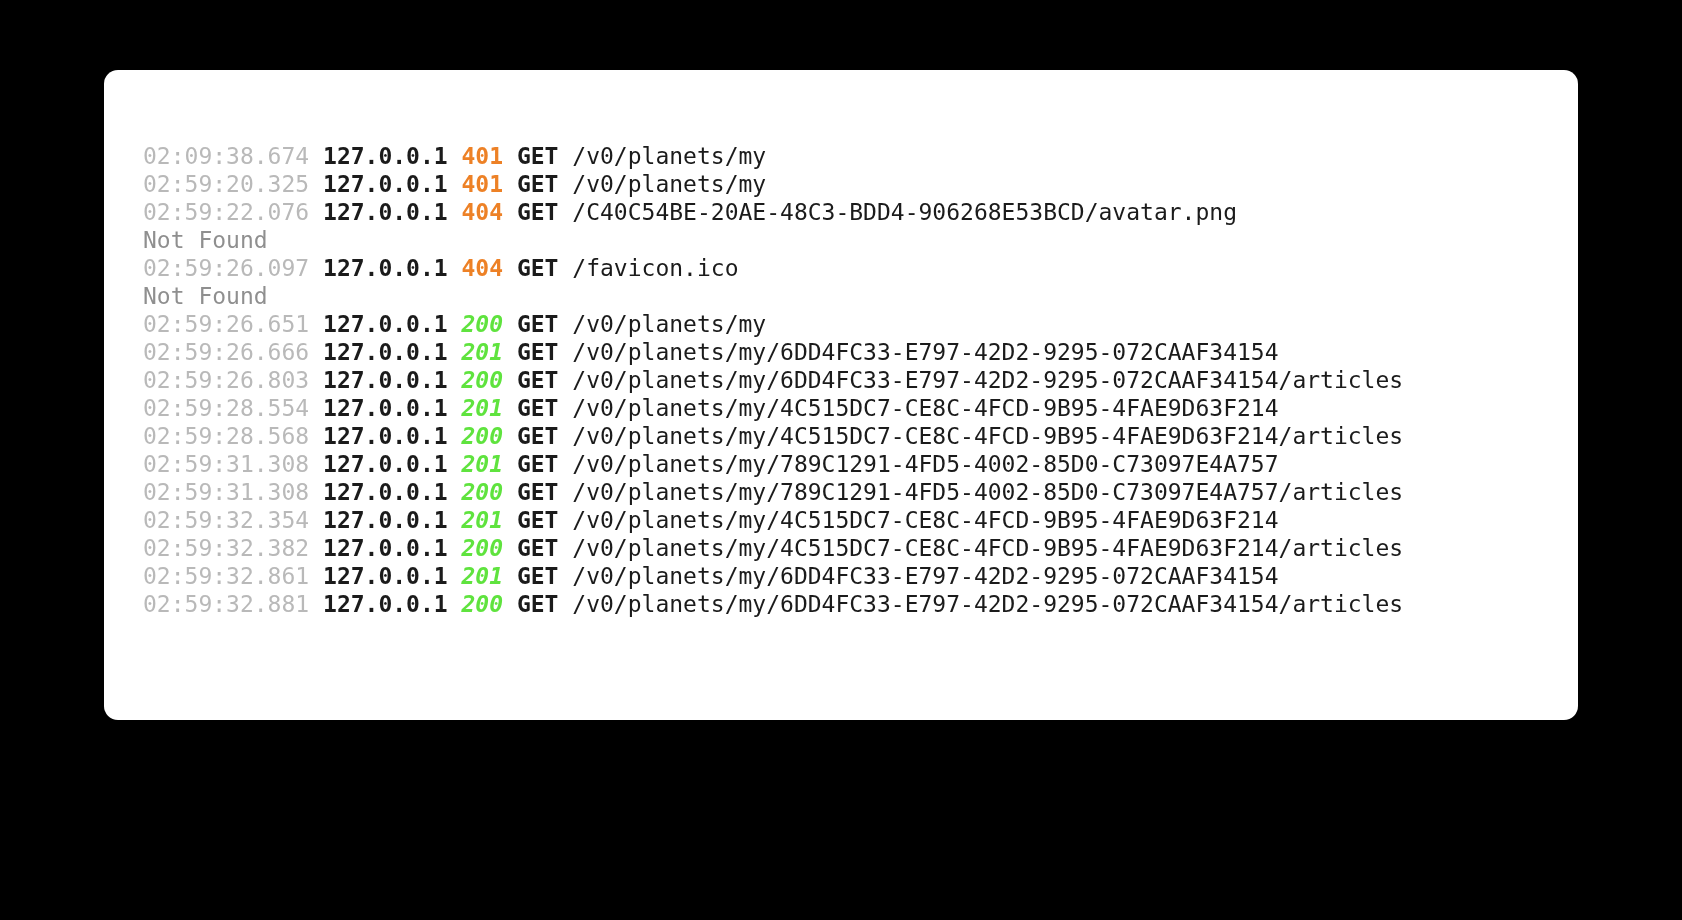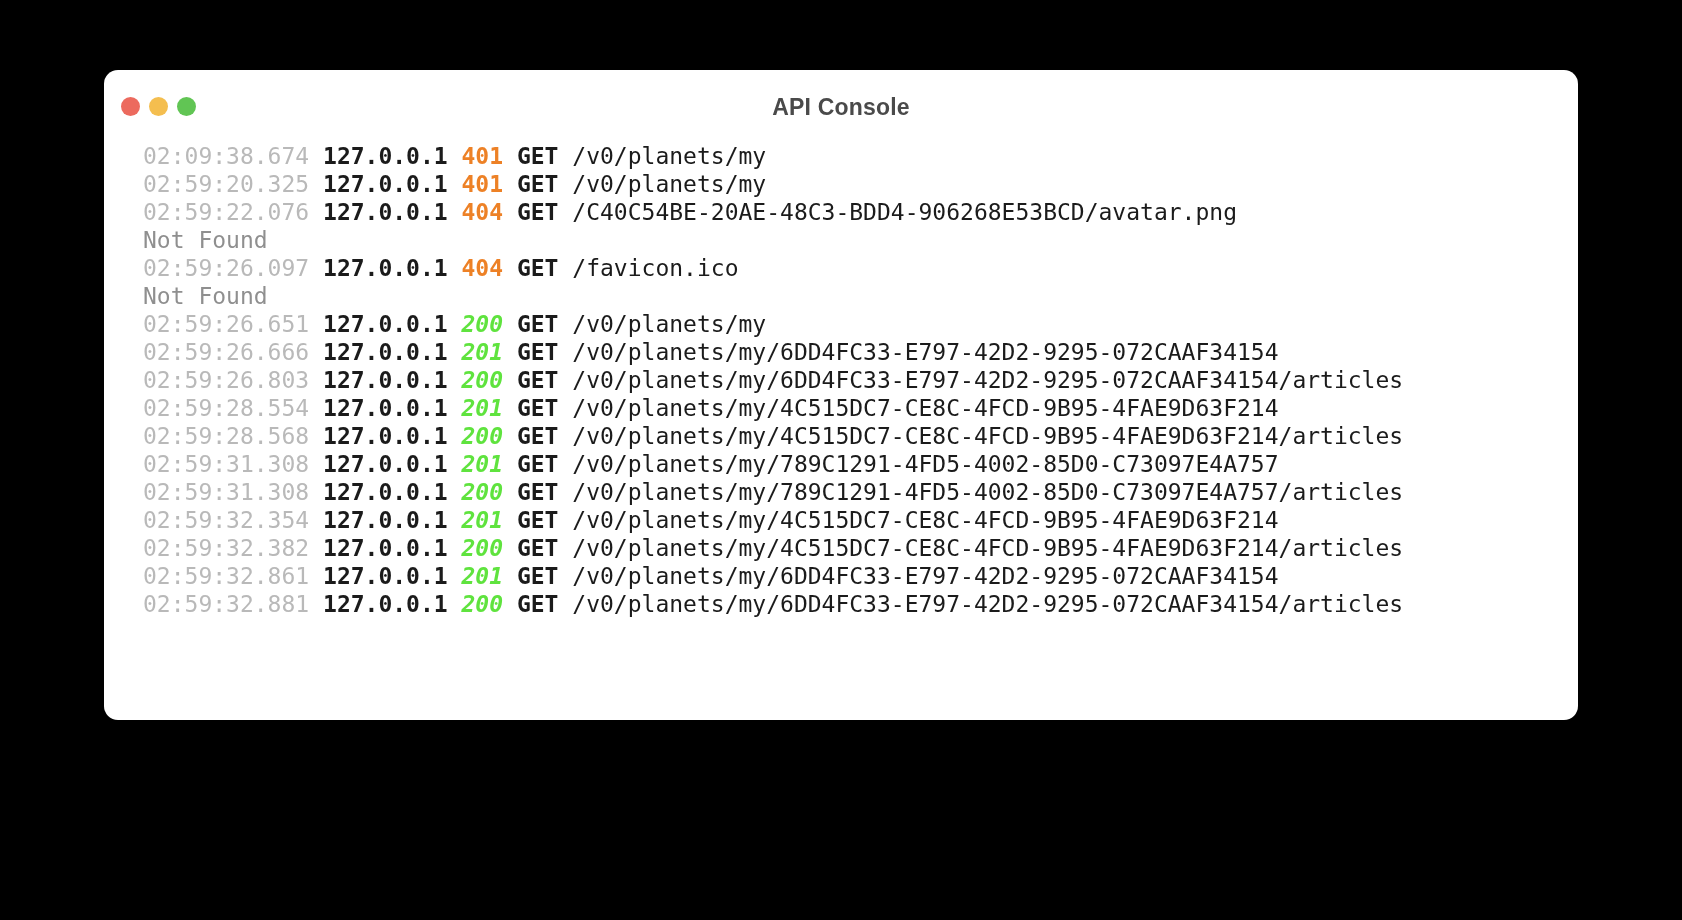--- a/index.html
+++ b/index.html
@@ -70,22 +70,14 @@
   .status.error   { color: var(--status_error, #ED8126); }
   .status.success { color: var(--status_success, #5FE33E); font-style: italic; }
   .method  { color: var(--text, #1b1b1b); font-weight: bold; }
   .path    { color: var(--text, #1b1b1b); }
   .log-message { color: var(--message, #8f8f8f); height: 28px; }
 </style>
 </head>
 <body>
 
 <div class="window">
-  <div class="titlebar">
-    <div class="traffic-lights">
-      <button class="traffic-light tl-close"></button>
-      <button class="traffic-light tl-minimize"></button>
-      <button class="traffic-light tl-zoom"></button>
-    </div>
-    <div class="window-title">API Console</div>
-  </div>
   <div class="log"><div class="log-line"><span class="ts">02:09:38.674</span> <span class="ip">127.0.0.1</span> <span class="status error">401</span> <span class="method">GET</span> <span class="path">/v0/planets/my</span></div><div class="log-line"><span class="ts">02:59:20.325</span> <span class="ip">127.0.0.1</span> <span class="status error">401</span> <span class="method">GET</span> <span class="path">/v0/planets/my</span></div><div class="log-line"><span class="ts">02:59:22.076</span> <span class="ip">127.0.0.1</span> <span class="status error">404</span> <span class="method">GET</span> <span class="path">/C40C54BE-20AE-48C3-BDD4-906268E53BCD/avatar.png</span></div><div class="log-message">Not Found</div><div class="log-line"><span class="ts">02:59:26.097</span> <span class="ip">127.0.0.1</span> <span class="status error">404</span> <span class="method">GET</span> <span class="path">/favicon.ico</span></div><div class="log-message">Not Found</div><div class="log-line"><span class="ts">02:59:26.651</span> <span class="ip">127.0.0.1</span> <span class="status success">200</span> <span class="method">GET</span> <span class="path">/v0/planets/my</span></div><div class="log-line"><span class="ts">02:59:26.666</span> <span class="ip">127.0.0.1</span> <span class="status success">201</span> <span class="method">GET</span> <span class="path">/v0/planets/my/6DD4FC33-E797-42D2-9295-072CAAF34154</span></div><div class="log-line"><span class="ts">02:59:26.803</span> <span class="ip">127.0.0.1</span> <span class="status success">200</span> <span class="method">GET</span> <span class="path">/v0/planets/my/6DD4FC33-E797-42D2-9295-072CAAF34154/articles</span></div><div class="log-line"><span class="ts">02:59:28.554</span> <span class="ip">127.0.0.1</span> <span class="status success">201</span> <span class="method">GET</span> <span class="path">/v0/planets/my/4C515DC7-CE8C-4FCD-9B95-4FAE9D63F214</span></div><div class="log-line"><span class="ts">02:59:28.568</span> <span class="ip">127.0.0.1</span> <span class="status success">200</span> <span class="method">GET</span> <span class="path">/v0/planets/my/4C515DC7-CE8C-4FCD-9B95-4FAE9D63F214/articles</span></div><div class="log-line"><span class="ts">02:59:31.308</span> <span class="ip">127.0.0.1</span> <span class="status success">201</span> <span class="method">GET</span> <span class="path">/v0/planets/my/789C1291-4FD5-4002-85D0-C73097E4A757</span></div><div class="log-line"><span class="ts">02:59:31.308</span> <span class="ip">127.0.0.1</span> <span class="status success">200</span> <span class="method">GET</span> <span class="path">/v0/planets/my/789C1291-4FD5-4002-85D0-C73097E4A757/articles</span></div><div class="log-line"><span class="ts">02:59:32.354</span> <span class="ip">127.0.0.1</span> <span class="status success">201</span> <span class="method">GET</span> <span class="path">/v0/planets/my/4C515DC7-CE8C-4FCD-9B95-4FAE9D63F214</span></div><div class="log-line"><span class="ts">02:59:32.382</span> <span class="ip">127.0.0.1</span> <span class="status success">200</span> <span class="method">GET</span> <span class="path">/v0/planets/my/4C515DC7-CE8C-4FCD-9B95-4FAE9D63F214/articles</span></div><div class="log-line"><span class="ts">02:59:32.861</span> <span class="ip">127.0.0.1</span> <span class="status success">201</span> <span class="method">GET</span> <span class="path">/v0/planets/my/6DD4FC33-E797-42D2-9295-072CAAF34154</span></div><div class="log-line"><span class="ts">02:59:32.881</span> <span class="ip">127.0.0.1</span> <span class="status success">200</span> <span class="method">GET</span> <span class="path">/v0/planets/my/6DD4FC33-E797-42D2-9295-072CAAF34154/articles</span></div></div>
 </div>
 
 </body></html>

